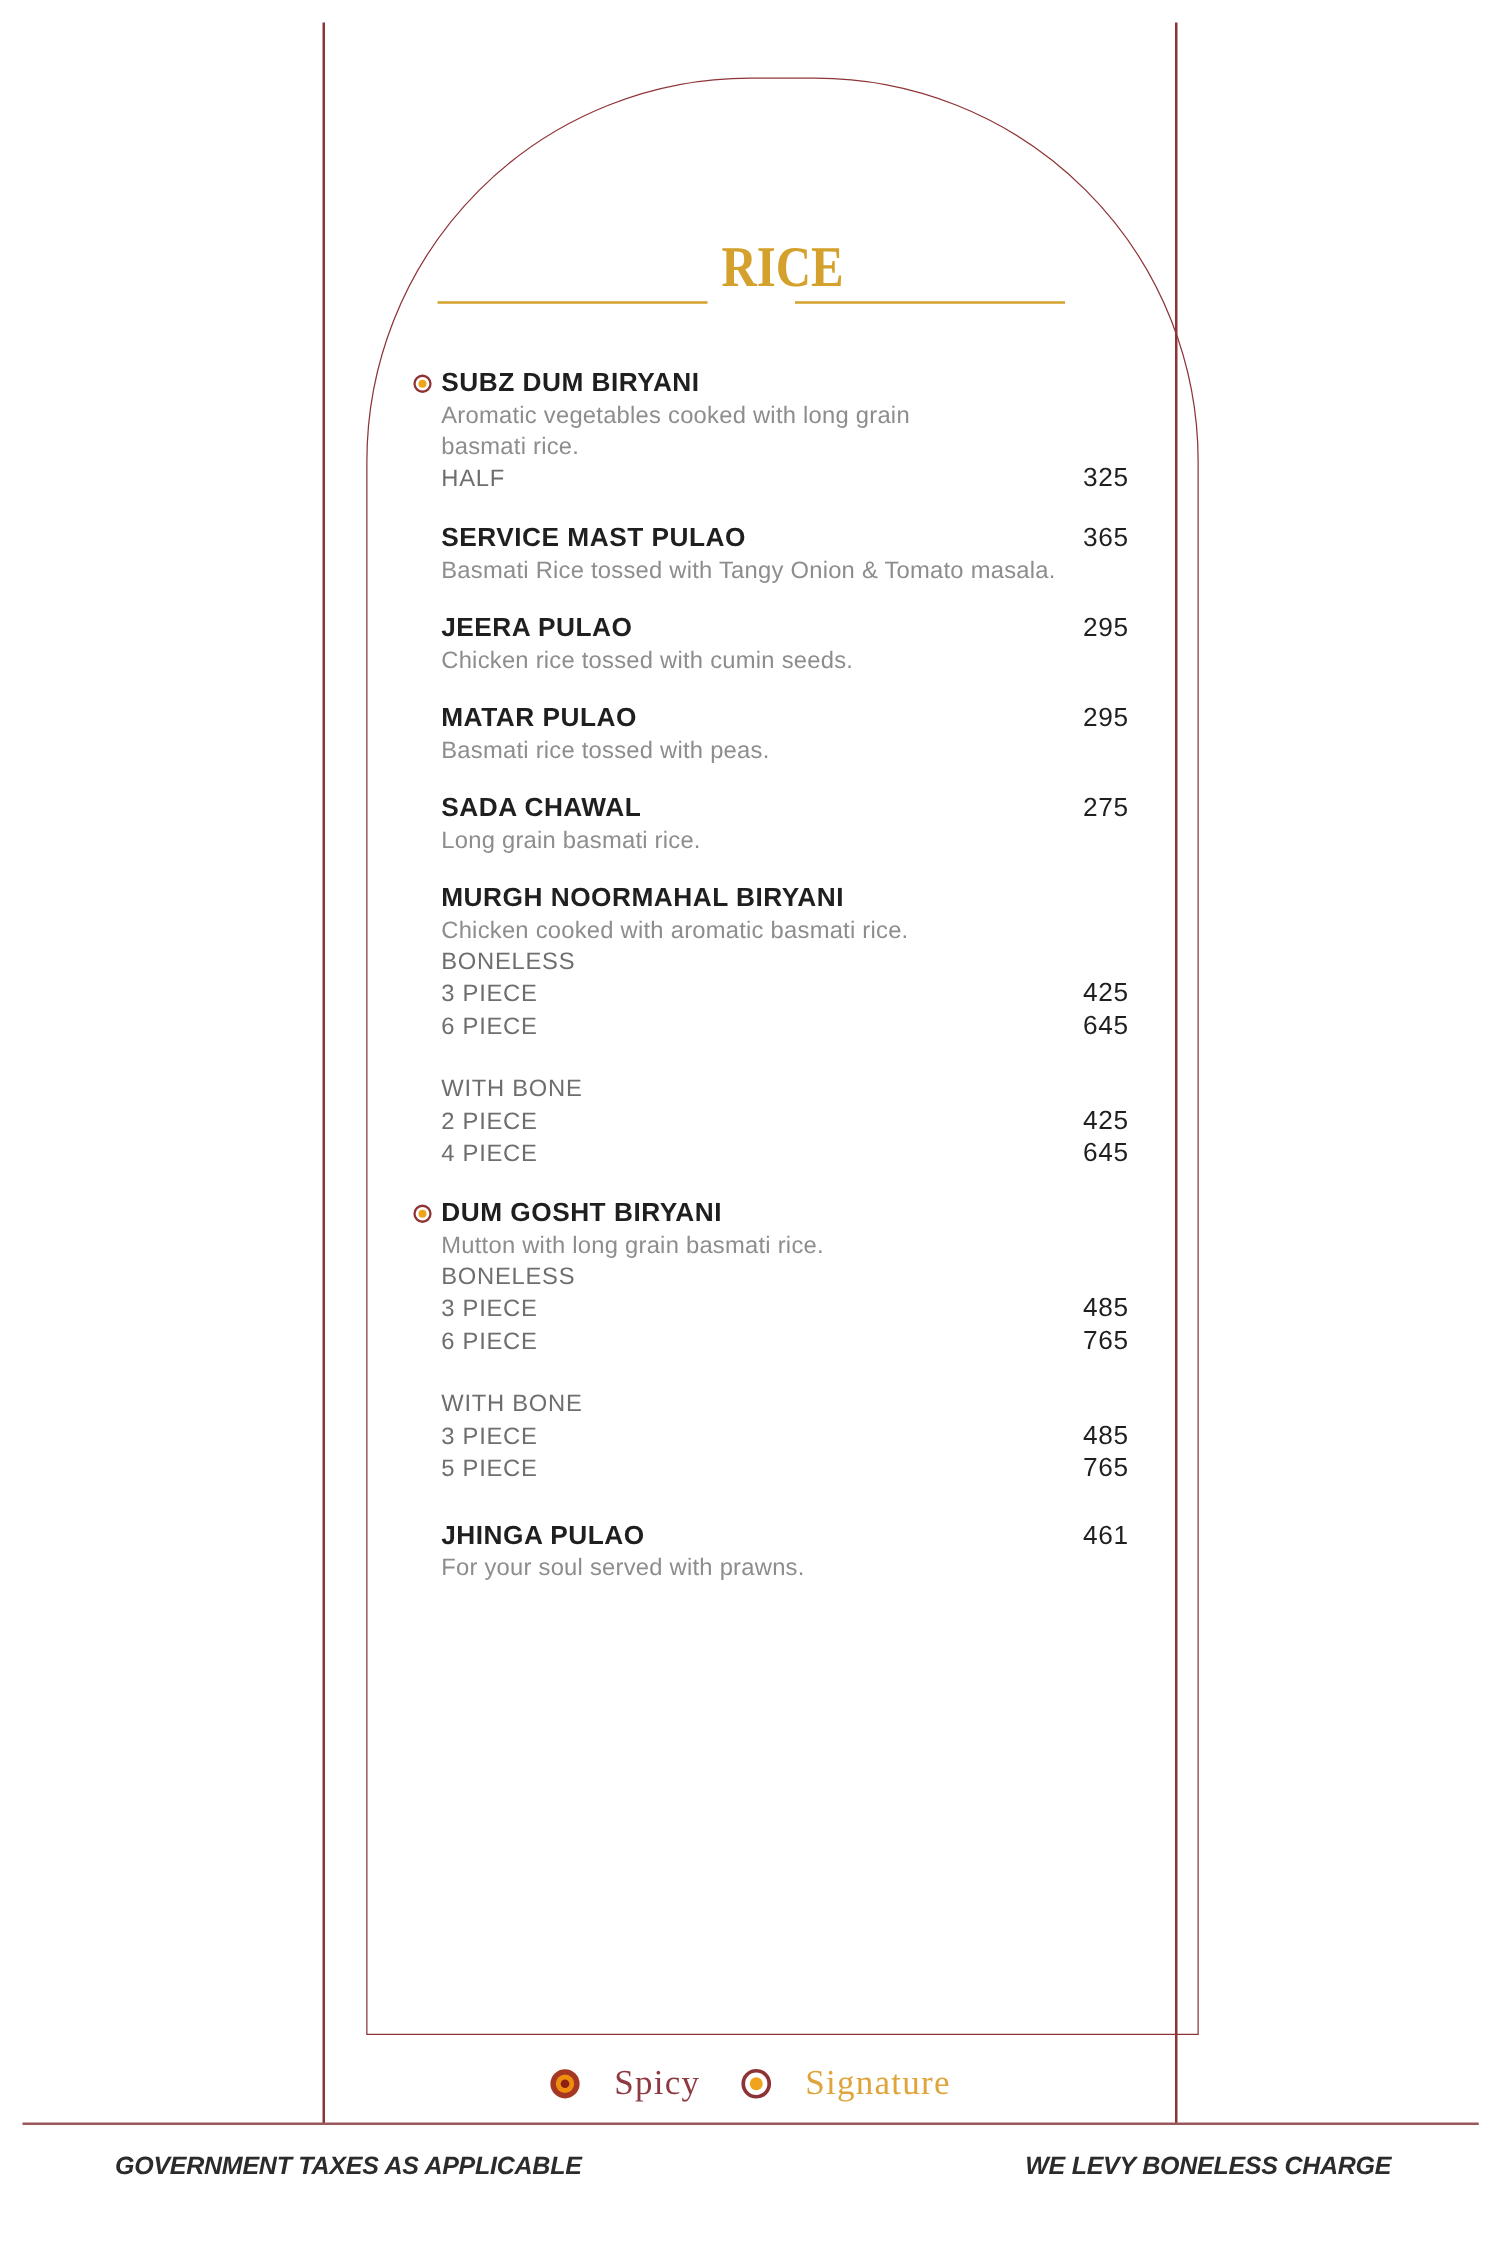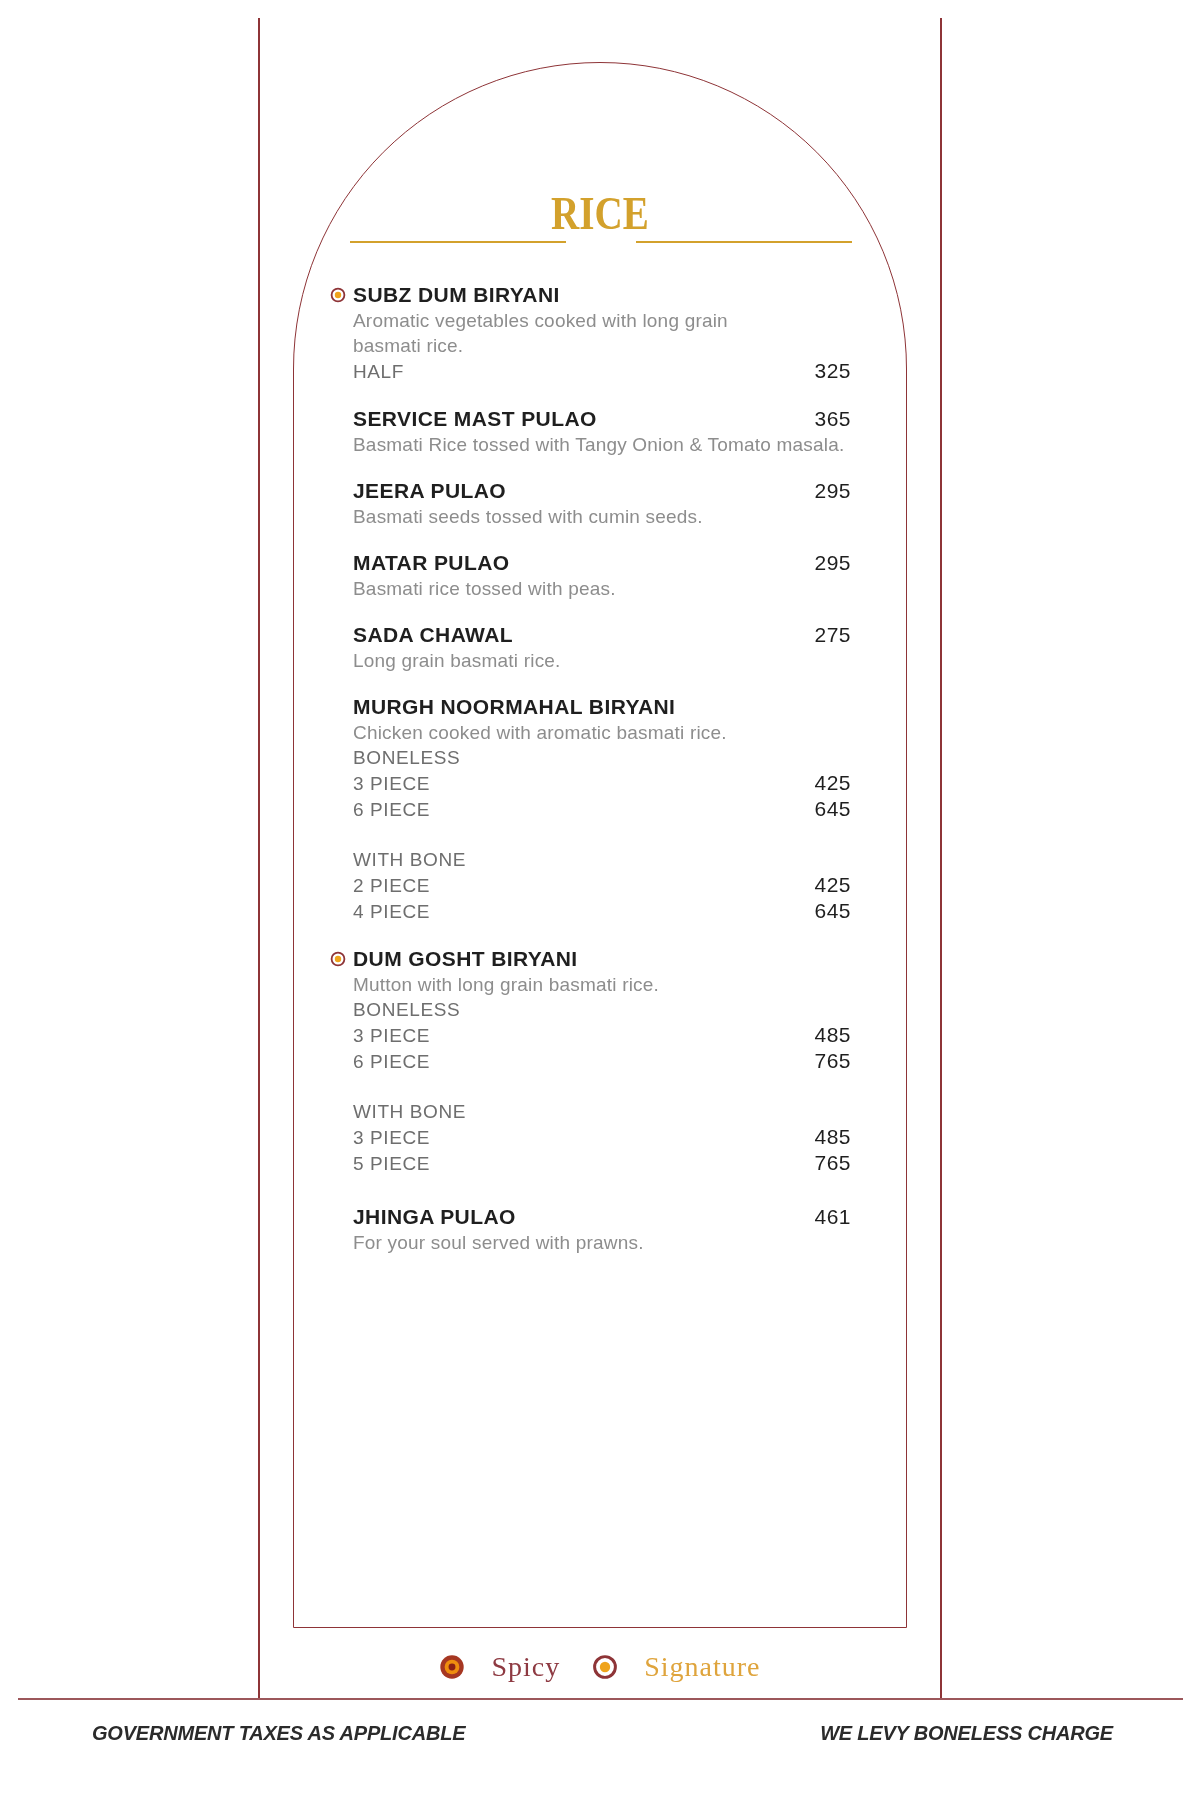--- a/index.html
+++ b/index.html
@@ -12,32 +12,32 @@
   *{box-sizing:border-box;}
   html,body{margin:0;padding:0;}
   body{width:1200px;height:1809px;background:#ffffff;position:relative;
        font-family:"Liberation Sans",sans-serif;overflow:hidden;}
   .page{position:absolute;inset:0;}
 
   .vline{position:absolute;top:18px;width:2px;height:1682px;background:var(--maroon);}
   .vline.left{left:258px;}
   .vline.right{left:940px;}
 
-  .arch{position:absolute;left:293px;top:62px;width:614px;height:1566px;
+  .arch{position:absolute;left:293px;top:62px;width:666px;height:1566px;
         border:1.6px solid var(--maroon);border-radius:307px 307px 0 0;}
 
   .title{position:absolute;top:124px;left:0;width:100%;margin:0;text-align:center;
          font-family:"Liberation Serif",serif;font-weight:bold;font-size:46px;
          color:var(--gold);letter-spacing:0px;transform:scaleX(0.85);}
   .title-line{position:absolute;top:178px;height:0;border-top:2.5px solid var(--gold);width:216px;}
   .title-line.l{left:56px;}
   .title-line.r{left:342px;}
 
   .menu{position:absolute;top:219px;left:59px;right:55px;}
-  .item{position:relative;margin-bottom:21px;}
+  .item{position:relative;margin-bottom:21px;margin-top:12px;}
   .item.gap-before{margin-top:27px;}
   .name-row{display:flex;justify-content:space-between;align-items:baseline;line-height:26px;}
   .name{font-weight:bold;font-size:21px;color:var(--name-text);letter-spacing:0.4px;}
   .price{font-weight:normal;font-size:21px;color:var(--name-text);letter-spacing:0.5px;}
   .desc{font-size:19px;color:var(--desc-text);line-height:25px;white-space:pre-line;letter-spacing:0.2px;}
   .vrow{display:flex;justify-content:space-between;align-items:baseline;line-height:25.5px;}
   .vlabel{font-size:19px;color:var(--label-text);letter-spacing:0.6px;}
   .group-label{font-size:19px;color:var(--label-text);line-height:25px;letter-spacing:0.6px;}
   .group + .group{margin-top:24px;}
   .sig-icon{position:absolute;left:-23px;top:5px;width:16px;height:16px;display:block;}
@@ -91,21 +91,21 @@
             <span class="name">SERVICE MAST PULAO</span>
             <span class="price">365</span>
           </div>
           <div class="desc">Basmati Rice tossed with Tangy Onion &amp; Tomato masala.</div>
         </div>
         <div class="item">
           <div class="name-row">
             <span class="name">JEERA PULAO</span>
             <span class="price">295</span>
           </div>
-          <div class="desc">Basmati seeds tossed with cumin seeds.</div>
+          <div class="desc">Chicken rice tossed with cumin seeds.</div>
         </div>
         <div class="item">
           <div class="name-row">
             <span class="name">MATAR PULAO</span>
             <span class="price">295</span>
           </div>
           <div class="desc">Basmati rice tossed with peas.</div>
         </div>
         <div class="item">
           <div class="name-row">

